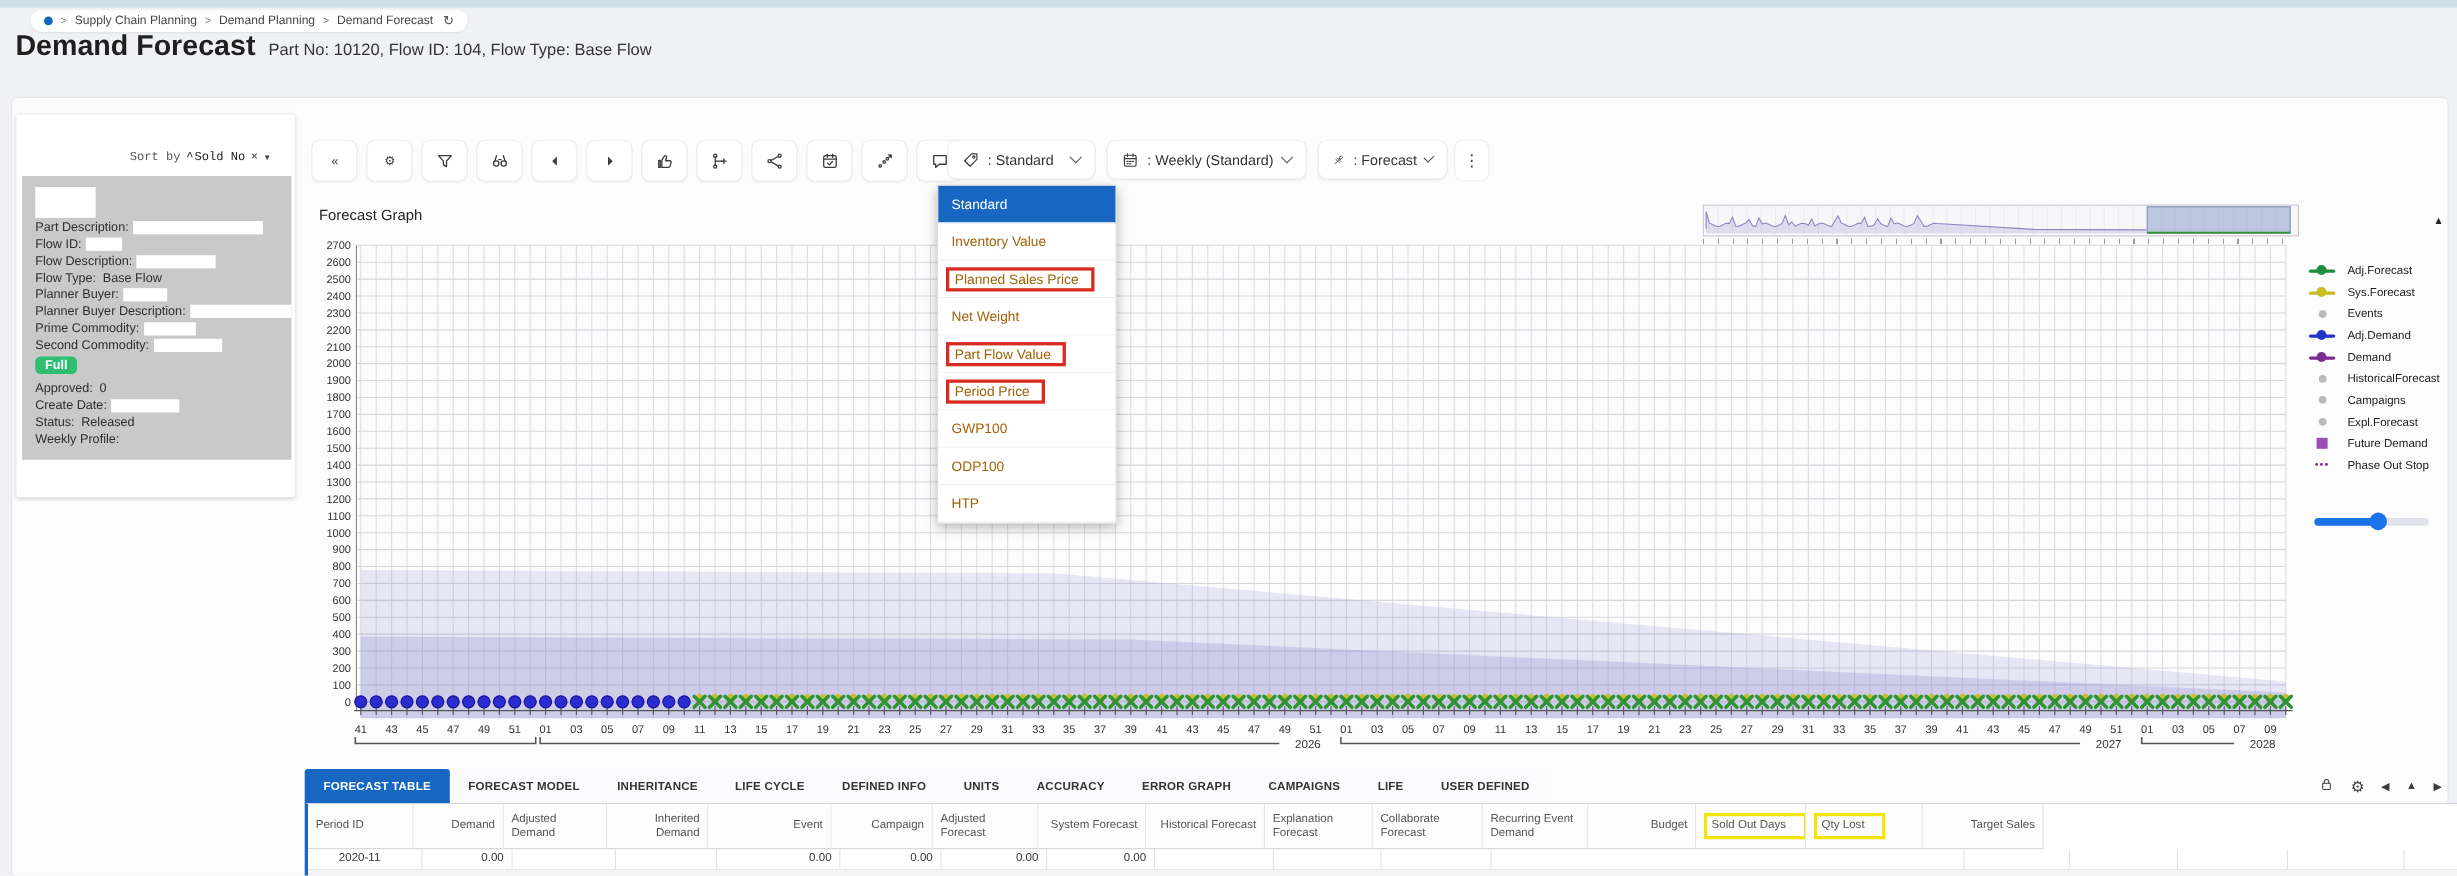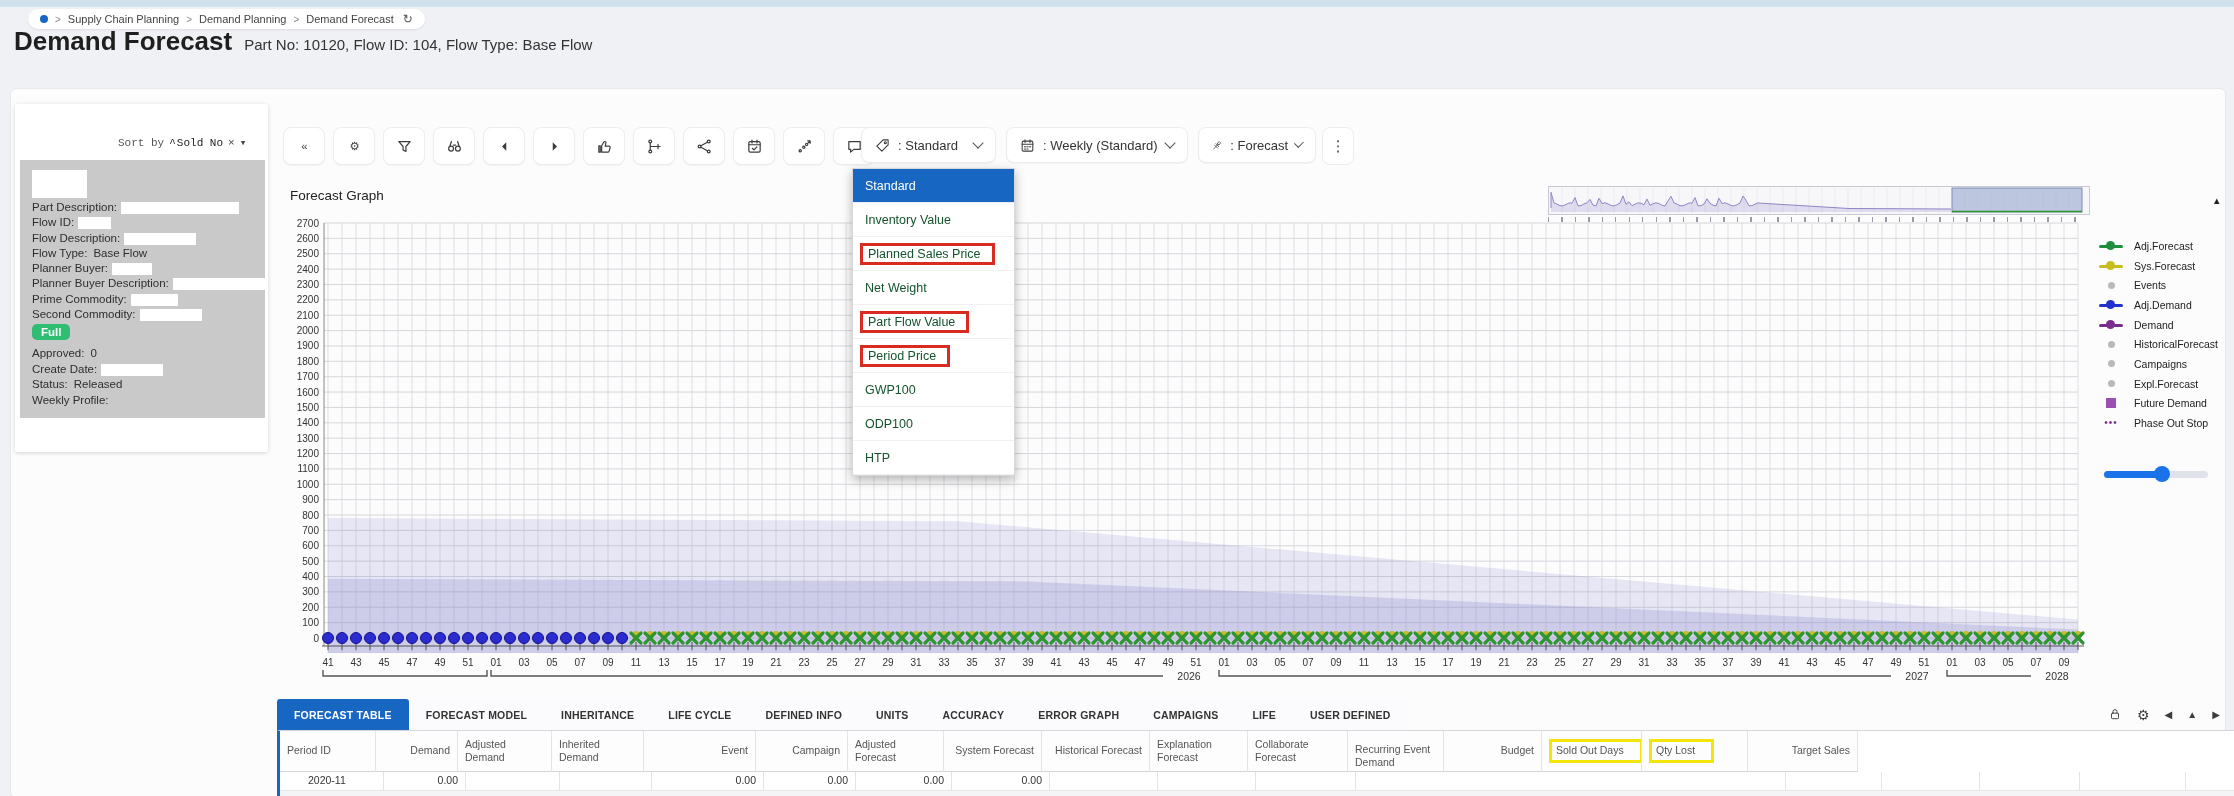--- a/index.html
+++ b/index.html
@@ -77,21 +77,21 @@
   .lg-dots{font-size:10px;letter-spacing:1px;line-height:10px;}
 
   .zoom-slider{left:2104px;top:466px;width:104px;height:16px;cursor:pointer;}
   .zs-track{position:absolute;left:0;top:5px;width:104px;height:7px;background:#dfe3e9;border-radius:4px;}
   .zs-fill{position:absolute;left:0;top:5px;width:58px;height:7px;background:#1a73e8;border-radius:4px;}
   .zs-knob{position:absolute;left:50px;top:0;width:16px;height:16px;border-radius:50%;background:#1a73e8;}
 
   
   .value-menu{left:852px;top:168px;width:161px;background:#fff;border:1px solid #d7d7dc;
     box-shadow:0 4px 10px rgba(0,0,0,.28);z-index:50;}
-  .vm-item{height:33px;display:flex;align-items:center;padding:0 12px;font-size:12.5px;color:#14532d;
+  .vm-item{height:33px;display:flex;align-items:center;padding:0 12px;font-size:12.5px;color:#a16207;
     cursor:pointer;border-bottom:1px solid #f0f0f2;background:#fff;}
   .vm-item.sel{background:#1766c2;color:#fff;}
   .red-box{border:3px solid #d92b22;padding:1px 11px 1px 5px;margin-left:-5px;}
 
   
   .tab-bar{left:277px;top:699px;display:flex;height:31px;}
   .tab{display:flex;align-items:center;padding:0 17px;font-size:10.5px;font-weight:bold;color:#333;
     background:#fbfbfd;cursor:pointer;letter-spacing:.2px;white-space:nowrap;}
   .tab.active{background:#1766c2;color:#fff;border-radius:3px 3px 0 0;}
   .tab-icons{left:2108px;top:699px;display:flex;align-items:center;gap:15px;height:31px;color:#3c3c3c;}
@@ -1167,21 +1167,21 @@
     <div class="trow thead">
       <div class="tcell" style="width: 96px;">
         <span>Period ID</span>
       </div>
       <div class="tcell num" style="width: 82px;">
         <span>Demand</span>
       </div>
       <div class="tcell num" style="width: 94px;">
         <span>Adjusted Demand</span>
       </div>
-      <div class="tcell num" style="width: 92px;">
+      <div class="tcell num" style="width: 92px; text-align: right;">
         <span>Inherited Demand</span>
       </div>
       <div class="tcell num" style="width: 112px;">
         <span>Event</span>
       </div>
       <div class="tcell num" style="width: 92px;">
         <span>Campaign</span>
       </div>
       <div class="tcell num" style="width: 96px; align-items: center;">
         <span>Adjusted Forecast</span>
@@ -1191,21 +1191,21 @@
       </div>
       <div class="tcell num" style="width: 108px;">
         <span>Historical Forecast</span>
       </div>
       <div class="tcell" style="width: 98px;">
         <span>Explanation Forecast</span>
       </div>
       <div class="tcell" style="width: 100px;">
         <span>Collaborate Forecast</span>
       </div>
-      <div class="tcell" style="width: 96px; align-items: flex-end;">
+      <div class="tcell" style="width: 96px;">
         <span>Recurring Event Demand</span>
       </div>
       <div class="tcell num" style="width: 98px;">
         <span>Budget</span>
       </div>
       <div class="tcell" style="width: 100px;">
         <span class="ylbox">Sold Out Days</span>
       </div>
       <div class="tcell" style="width: 106px;">
         <span class="ylbox">Qty Lost</span>

